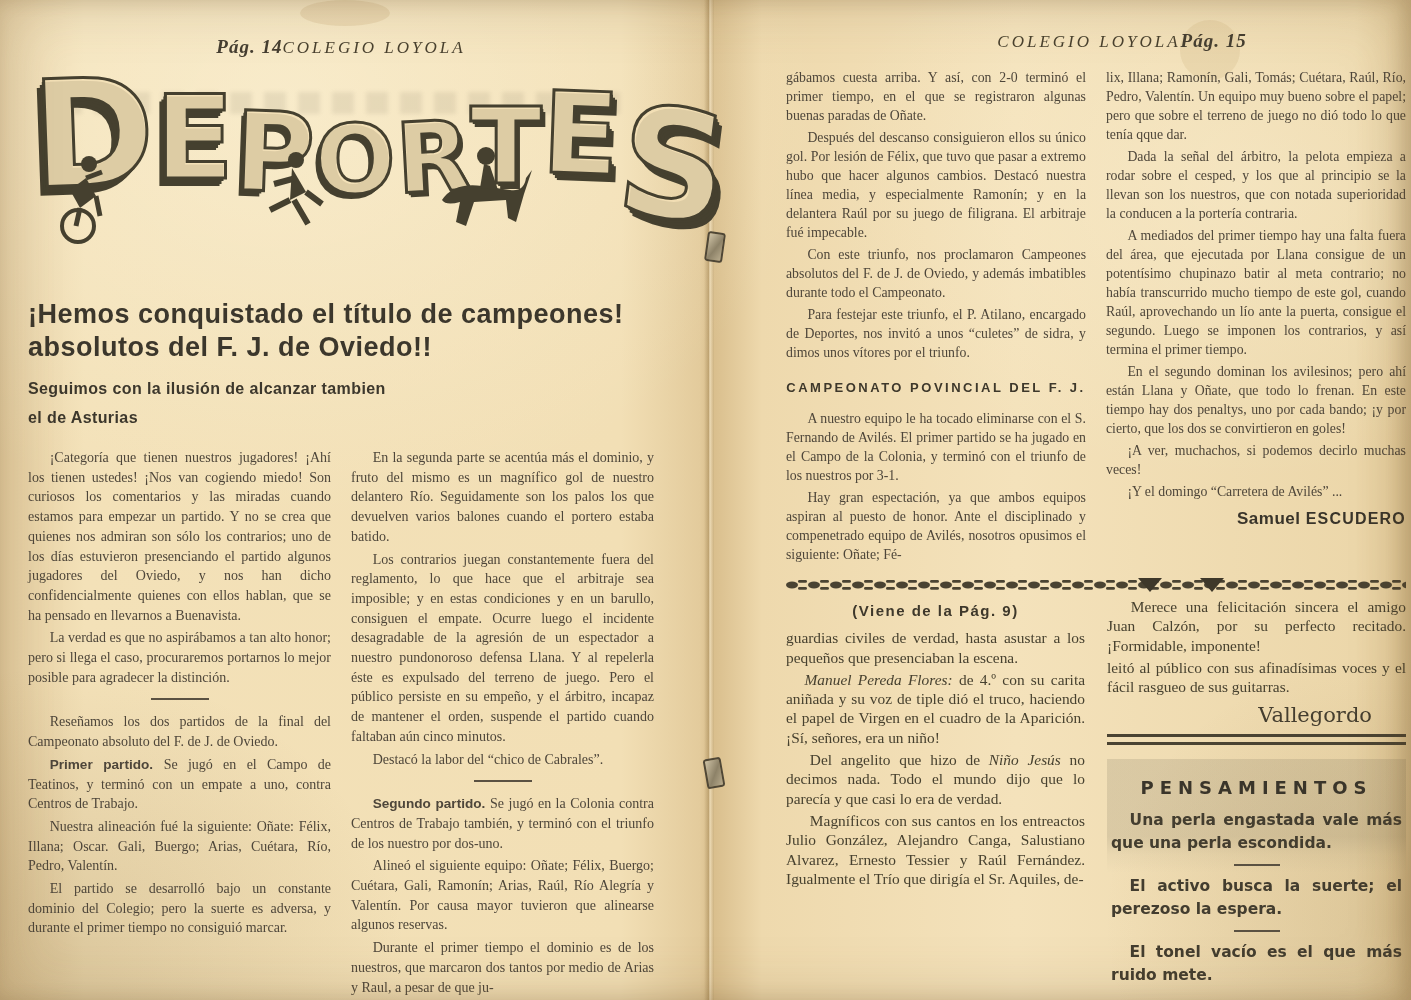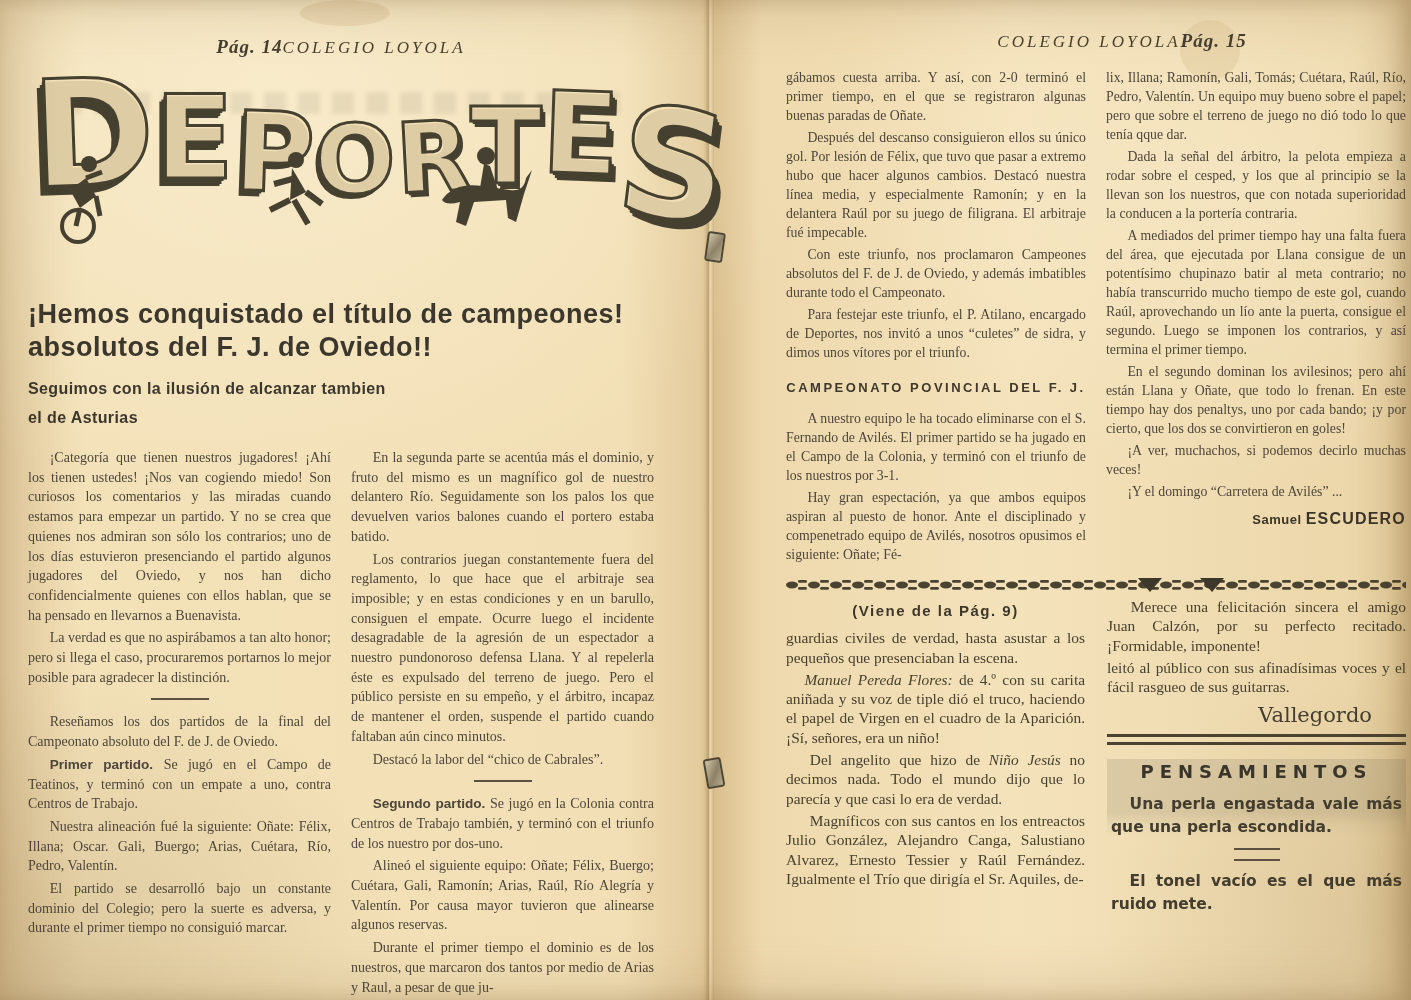--- a/index.html
+++ b/index.html
@@ -32,21 +32,21 @@
   .p{margin:0 0 3px 0;text-align:justify;text-indent:1.55em;}
   .p.plain-first{text-indent:0;}
   .p .lead{font-family:"Liberation Sans",sans-serif;font-weight:bold;font-size:.97em;}
   .p.ilead{text-indent:1.2em;}
   .p.ilead .lead{font-family:"Liberation Serif",serif;font-style:italic;font-weight:normal;font-size:1em;}
   .p i{font-style:italic;}
   .tdiv{width:58px;border-top:2px solid #5a5142;margin:11px auto 12px auto;}
   .p.heading{font-family:"Liberation Sans",sans-serif;font-weight:bold;text-align:center;text-indent:0;
     letter-spacing:2.5px;font-size:13px;color:#3e382b;margin:16px 0 12px 0;}
   .p.signature{text-align:right;text-indent:0;font-family:"Liberation Sans",sans-serif;margin-top:8px;}
-  .p.signature .lead{font-weight:bold;font-size:13px;letter-spacing:.5px;}
+  .p.signature .lead{font-weight:bold;font-size:17px;letter-spacing:.5px;}
   .p.signature{font-weight:bold;font-size:16px;letter-spacing:1.2px;color:#39342a;}
   .p.sig-italic{font-family:"DejaVu Serif",serif;font-size:21px;text-align:right;
     text-indent:0;padding-right:34px;margin:10px 0 6px 0;color:#453e2f;}
   .p.think{font-family:"DejaVu Sans",sans-serif;font-weight:bold;font-size:15.5px;line-height:23px;
     text-indent:1.2em;color:#433d2f;margin:0 0 4px 0;}
 
   
   #page-left{position:absolute;left:28px;top:36px;width:626px;}
   #masthead{position:relative;height:212px;margin-top:12px;display:flex;align-items:flex-start;
     justify-content:space-between;padding:0 4px;}
@@ -70,21 +70,21 @@
   #page-right{position:absolute;left:786px;top:30px;width:620px;}
   #page-right .hdr-row{padding-left:52px;}
   #right-top-cols{margin-top:16px;font-size:13.8px;line-height:19px;color:#4e463a;}
   .ornament{display:block;width:100%;height:16px;margin:10px 0 4px 0;}
   #right-bottom{display:flex;gap:22px;margin-top:2px;}
   #right-bottom .col{font-size:15.4px;line-height:19.3px;color:#47412f;}
   .cont-heading{font-family:"Liberation Sans",sans-serif;font-weight:bold;font-size:15px;
     text-align:center;letter-spacing:1.5px;color:#3e382b;margin:4px 0 8px 0;}
   .double-rule{border-top:3px solid #4a4332;border-bottom:3px solid #4a4332;height:5px;margin:8px 0 14px 0;}
   .pens-box{background:linear-gradient(180deg,rgba(95,90,72,.16) 0 34%,rgba(95,90,72,.05) 42%,rgba(95,90,72,0) 50%);
-    padding:1px 4px 0 4px;}
+    padding:17px 4px 0 4px;}
   .pens-title{font-family:"DejaVu Sans",sans-serif;font-weight:bold;font-size:18px;letter-spacing:6px;
     text-align:center;color:#3a352a;margin:2px 0 12px 0;}
   #right-bottom .tdiv{margin:9px auto;width:46px;}
 </style>
 </head>
 <body>
 
 <div id="scan">
 
   <div class="fold"></div>
@@ -212,20 +212,21 @@
             <p class="p plain">Merece una felicitación sincera el amigo Juan Calzón, por su perfecto recitado. ¡Formidable, imponente!</p>
             <p class="p plain-first">leitó al público con sus afinadísimas voces y el fácil rasgueo de sus guitarras.</p>
             <p class="p sig-italic">Vallegordo</p>
           </div>
         <div class="double-rule"></div>
         <div class="pens-box">
           <div class="pens-title">PENSAMIENTOS</div>
           <div>
               <p class="p think">Una perla engastada vale más que una perla escondida.</p>
               <div class="tdiv"></div>
+              <p class="p think">El activo busca la suerte; el perezoso la espera.</p>
               <div class="tdiv"></div>
               <p class="p think">El tonel vacío es el que más ruido mete.</p>
             </div>
         </div>
       </div>
     </div>
   </div>
 
 </div>
 

